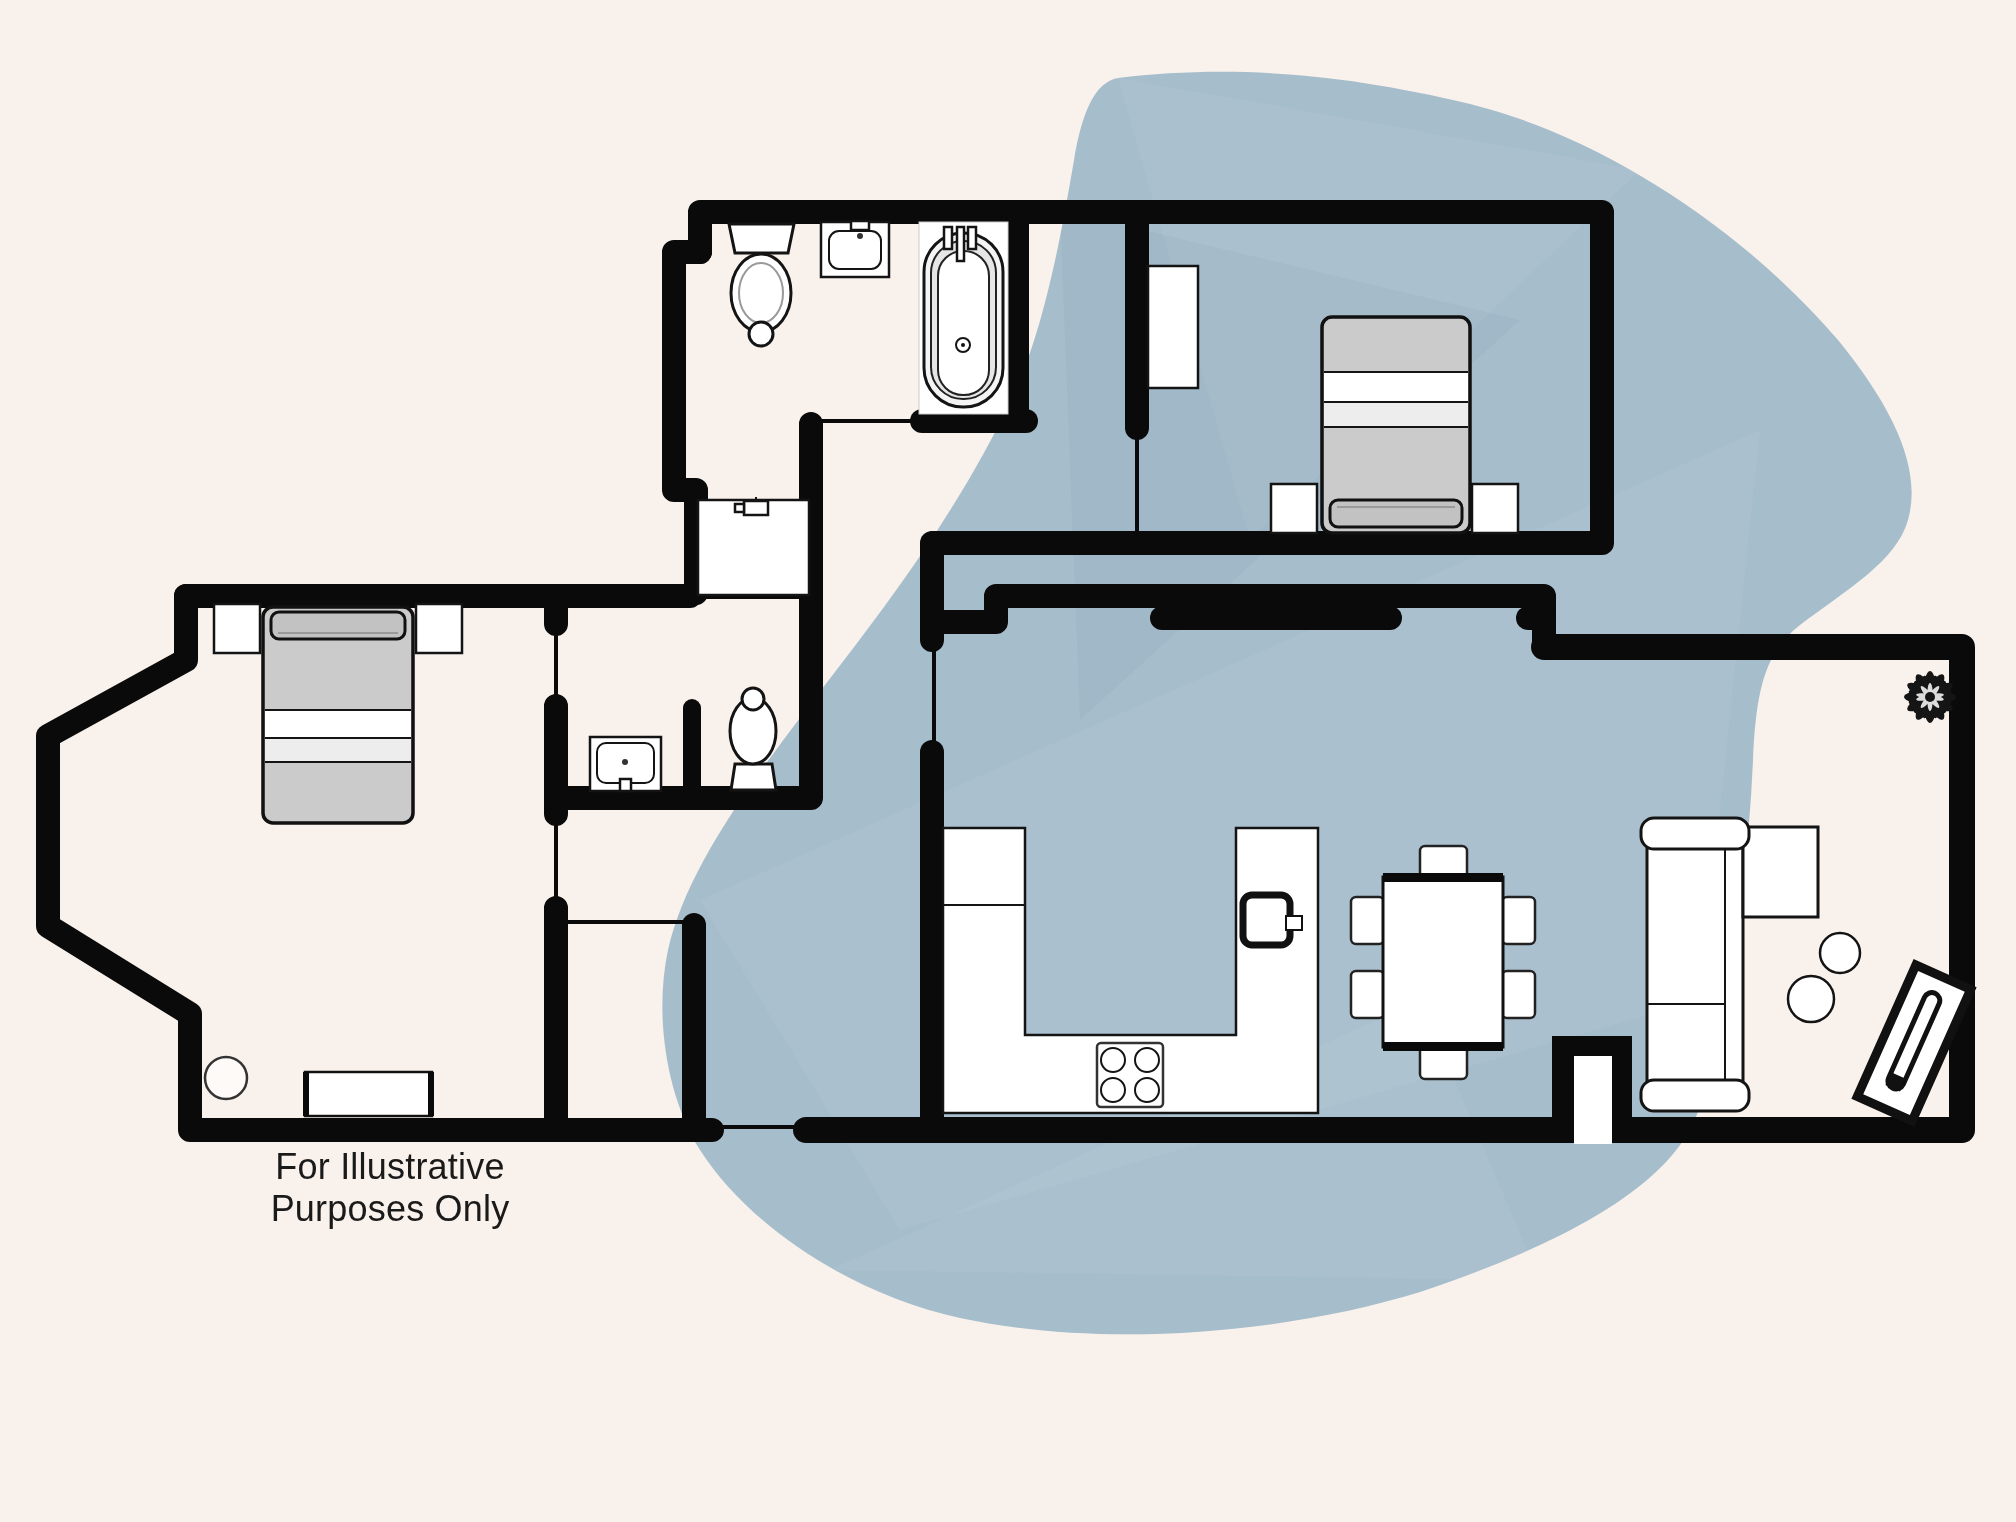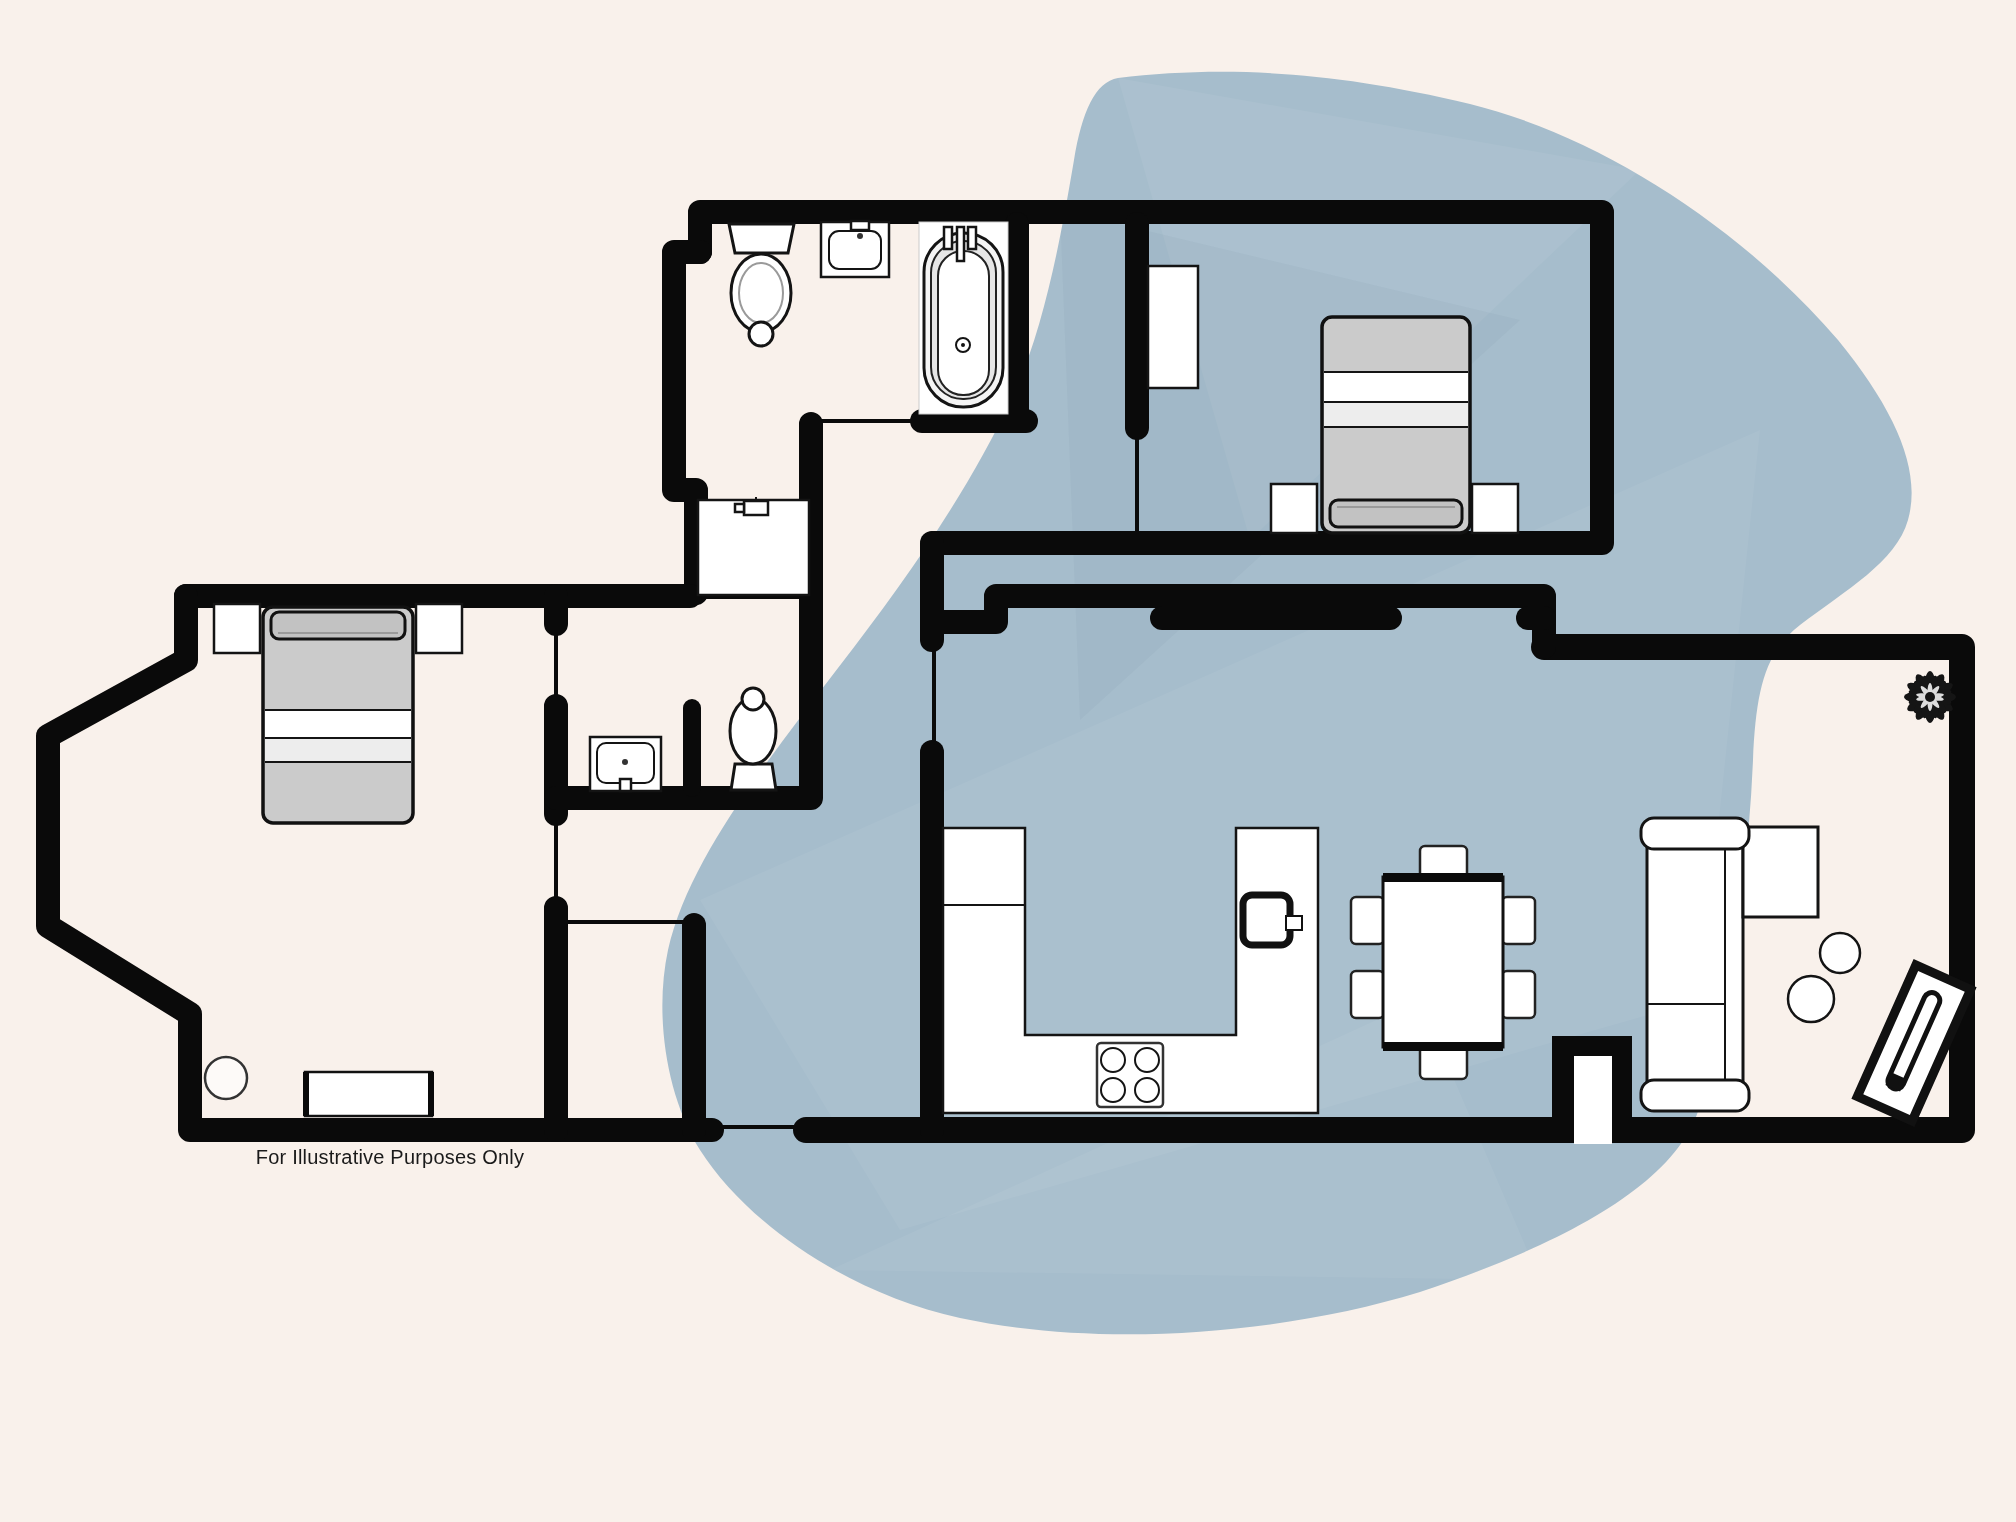--- a/index.html
+++ b/index.html
@@ -15,21 +15,21 @@
   .fx3{stroke-width:3;}
   .det{stroke:var(--fixture-stroke,#141414);stroke-width:2;fill:none;}
   .soft{stroke:#9a9a9a;stroke-width:2;fill:none;}
   .bed-body{fill:var(--bed-fill,#cbcbcb);stroke:#111;stroke-width:3.5;}
   .bed-head{fill:var(--bed-headboard,#c2c2c2);stroke:#111;stroke-width:3;}
   .bed-sheet{fill:#ffffff;}
   .bed-sheet2{fill:var(--bed-sheet-light,#ededed);}
   .chair{fill:#fff;stroke:#222;stroke-width:2.5;}
   .blk{fill:var(--wall,#0a0a0a);}
   #caption{position:absolute;left:200px;top:1146px;width:380px;text-align:center;
-           font-size:20px;color:var(--caption-color,#1a1a1a);letter-spacing:.2px;}
+           font-size:36px;color:var(--caption-color,#1a1a1a);letter-spacing:.2px;}
 </style>
 </head>
 <body>
 
 <div id="canvas">
 <svg id="plan-svg" viewBox="0 0 2016 1522" width="2016" height="1522">
 
   <defs>
     <clipPath id="blobClip">
       <path d="M1118 78 C1220 66 1330 70 1470 104 C1600 136 1740 226 1838 340

